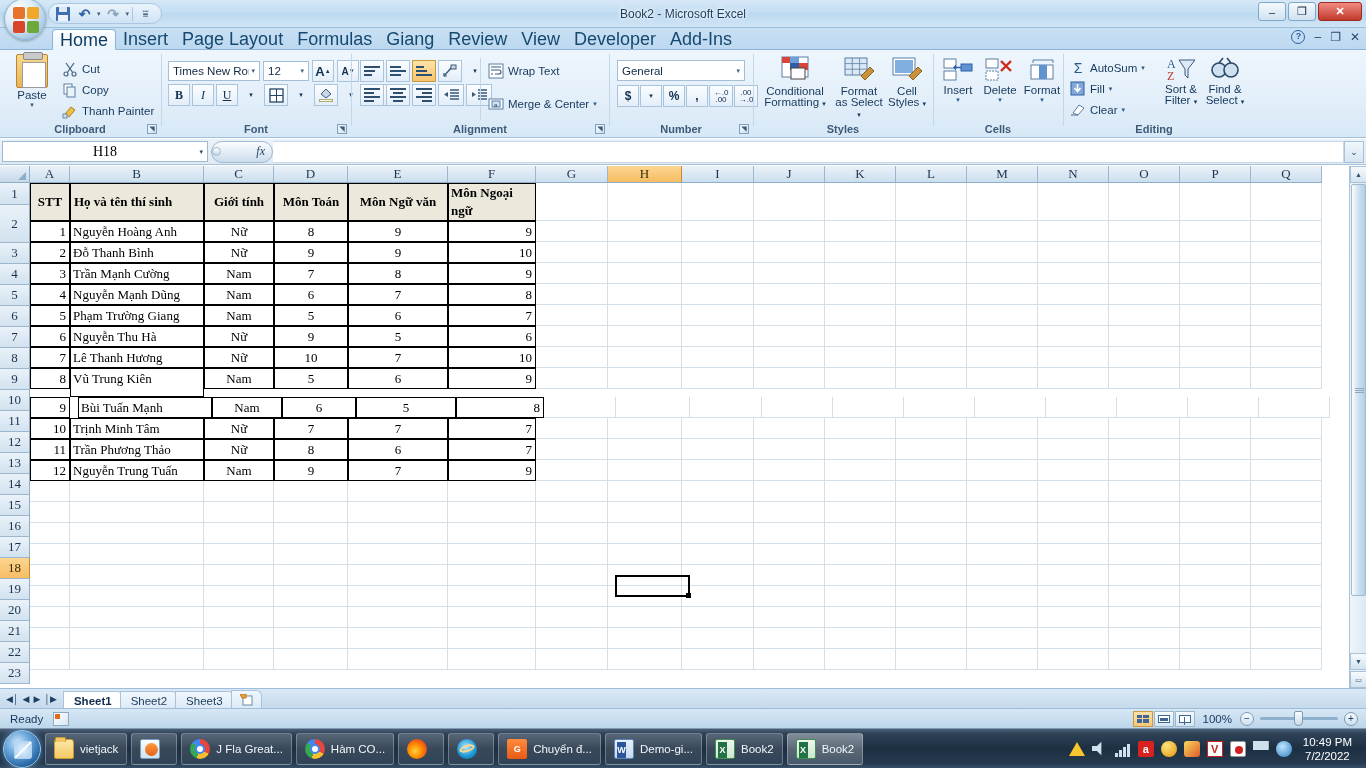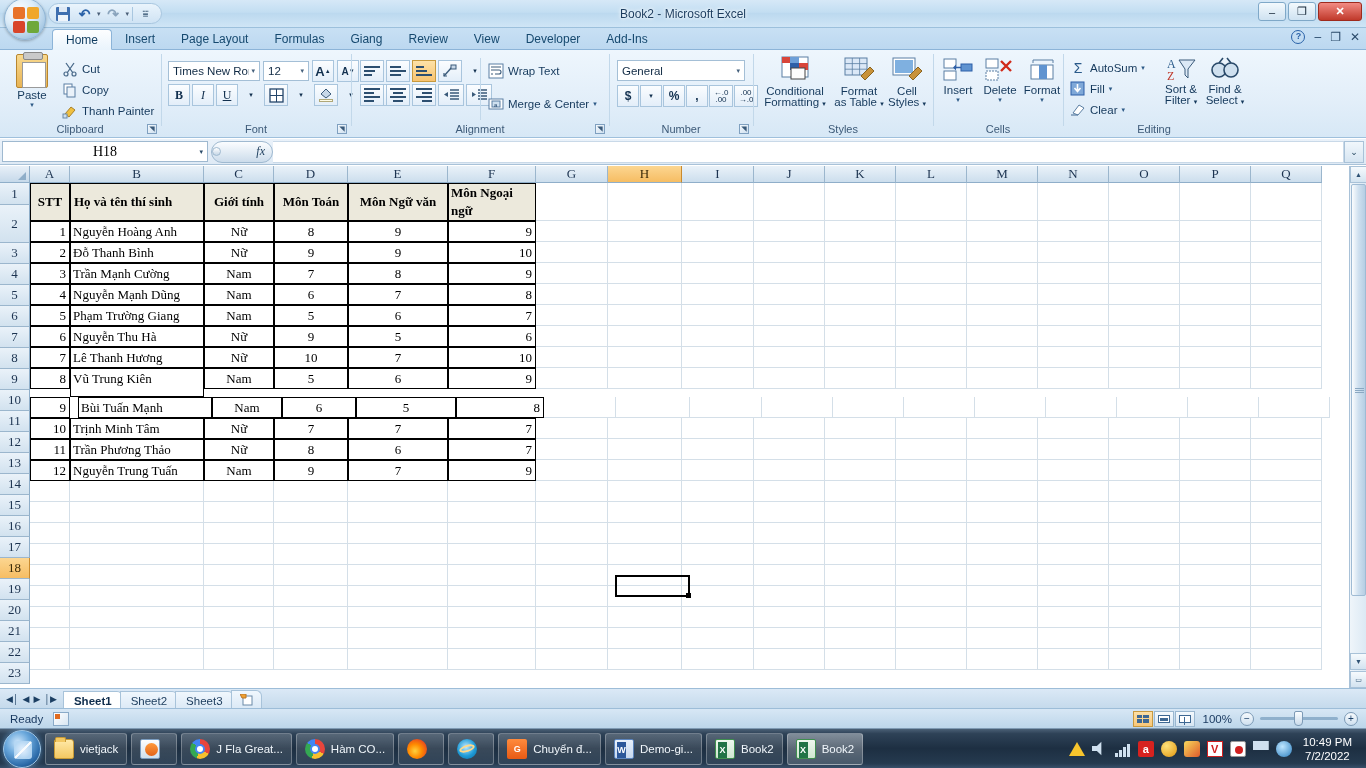--- a/index.html
+++ b/index.html
@@ -68,21 +68,21 @@
   .wb.close { width:44px; background: linear-gradient(to bottom,#f28b83,#c0392b); border-color:#9e2a1d; color:#fff; font-weight:bold; }
 
   
   .tabbar {
     position: absolute; top: 28px; left: 0; width: 1366px; height: 22px;
     background: linear-gradient(to bottom,#c8e0f4,#bcd8f0);
     border-bottom: 1px solid #8cb4d8;
   }
   .tabs { position:absolute; left:52px; top:0; display:flex; height:22px; }
   .tab {
-    padding: 0 13px; height: 22px; line-height: 22px; font-size: 12px; color:#16496f;
+    padding: 0 7px; height: 22px; line-height: 22px; font-size: 18px; color:#16496f;
     cursor: default; white-space: nowrap;
   }
   .tab.active {
     background: linear-gradient(to bottom,#fdfeff,#eaf4fc);
     border: 1px solid #8cb4d8; border-bottom: 1px solid #eaf4fc;
     border-radius: 4px 4px 0 0; color:#0d3a5e; margin-top:1px; height:21px; line-height:20px;
   }
   .tabright { position:absolute; right:6px; top:2px; display:flex; align-items:center; gap:9px; }
   .help-ico {
     width:14px;height:14px;border-radius:50%;border:1.5px solid #2a62a8;color:#2a62a8;
@@ -92,21 +92,21 @@
 
   
   .ribbon {
     position: absolute; top: 50px; left: 0; width: 1366px; height: 88px;
     background: linear-gradient(to bottom,#eef6fd 0%,#e2eef9 60%,#d7e8f6 100%);
     border-bottom: 1px solid #9fc0dc;
   }
   .group { position:absolute; top:2px; height: 84px; }
   .group-label {
     position:absolute; bottom:1px; left:0; width:100%; text-align:center;
-    font-size:11px; color:#3d5a78;
+    font-size:11px; color:#3d5a78;font-weight:bold;
   }
   .group-sep { position:absolute; top:4px; width:1px; height:72px; background:#c2d8ea; }
   .dlg-launcher {
     position:absolute; bottom:2px; right:3px; width:10px; height:10px;
     border:1px solid #7fa0c0; background:linear-gradient(135deg,#f4f9fd,#cfe0ef);
     font-size:7px; color:#3a5a7a; text-align:center; line-height:8px;
   }
   .btn-lbl { font-size:11.5px; color:#15395c; }
 
   
@@ -615,21 +615,21 @@
         <div class="btn-lbl" style="line-height:11px">Conditional</div>
         <div class="btn-lbl" style="line-height:11px"><span>Formatting</span> <span style="font-size:7px">▾</span></div>
       </div>
       <div style="position:absolute;left:79px;top:4px;width:52px;text-align:center">
         <svg width="32" height="30" viewBox="0 0 32 30" style="display:block;margin:0 auto">
           <rect x="2" y="2" width="22" height="17" fill="#dbe8f7" stroke="#5b7fa3"></rect>
           <path d="M2 7.6h22M2 13.2h22M9.3 2v17M16.6 2v17" stroke="#5b7fa3" stroke-width=".8"></path>
           <path d="M18 20 L27 11 L31 15 L22 24 Z" fill="#c8923a" stroke="#8a6420"></path>
         </svg>
         <div class="btn-lbl" style="line-height:11px">Format</div>
-        <div class="btn-lbl" style="line-height:11px"><span>as Table</span> <span style="font-size:7px">▾</span></div>
+        <div class="btn-lbl" style="line-height:11px"><span>as Select</span> <span style="font-size:7px">▾</span></div>
       </div>
       <div style="position:absolute;left:131px;top:4px;width:44px;text-align:center">
         <svg width="32" height="30" viewBox="0 0 32 30" style="display:block;margin:0 auto">
           <rect x="2" y="2" width="22" height="17" fill="#fff" stroke="#5b7fa3"></rect>
           <rect x="4" y="4" width="18" height="13" fill="#7fb0e0"></rect>
           <path d="M18 20 L27 11 L31 15 L22 24 Z" fill="#c8923a" stroke="#8a6420"></path>
         </svg>
         <div class="btn-lbl" style="line-height:11px">Cell</div>
         <div class="btn-lbl" style="line-height:11px"><span>Styles</span> <span style="font-size:7px">▾</span></div>
       </div>

